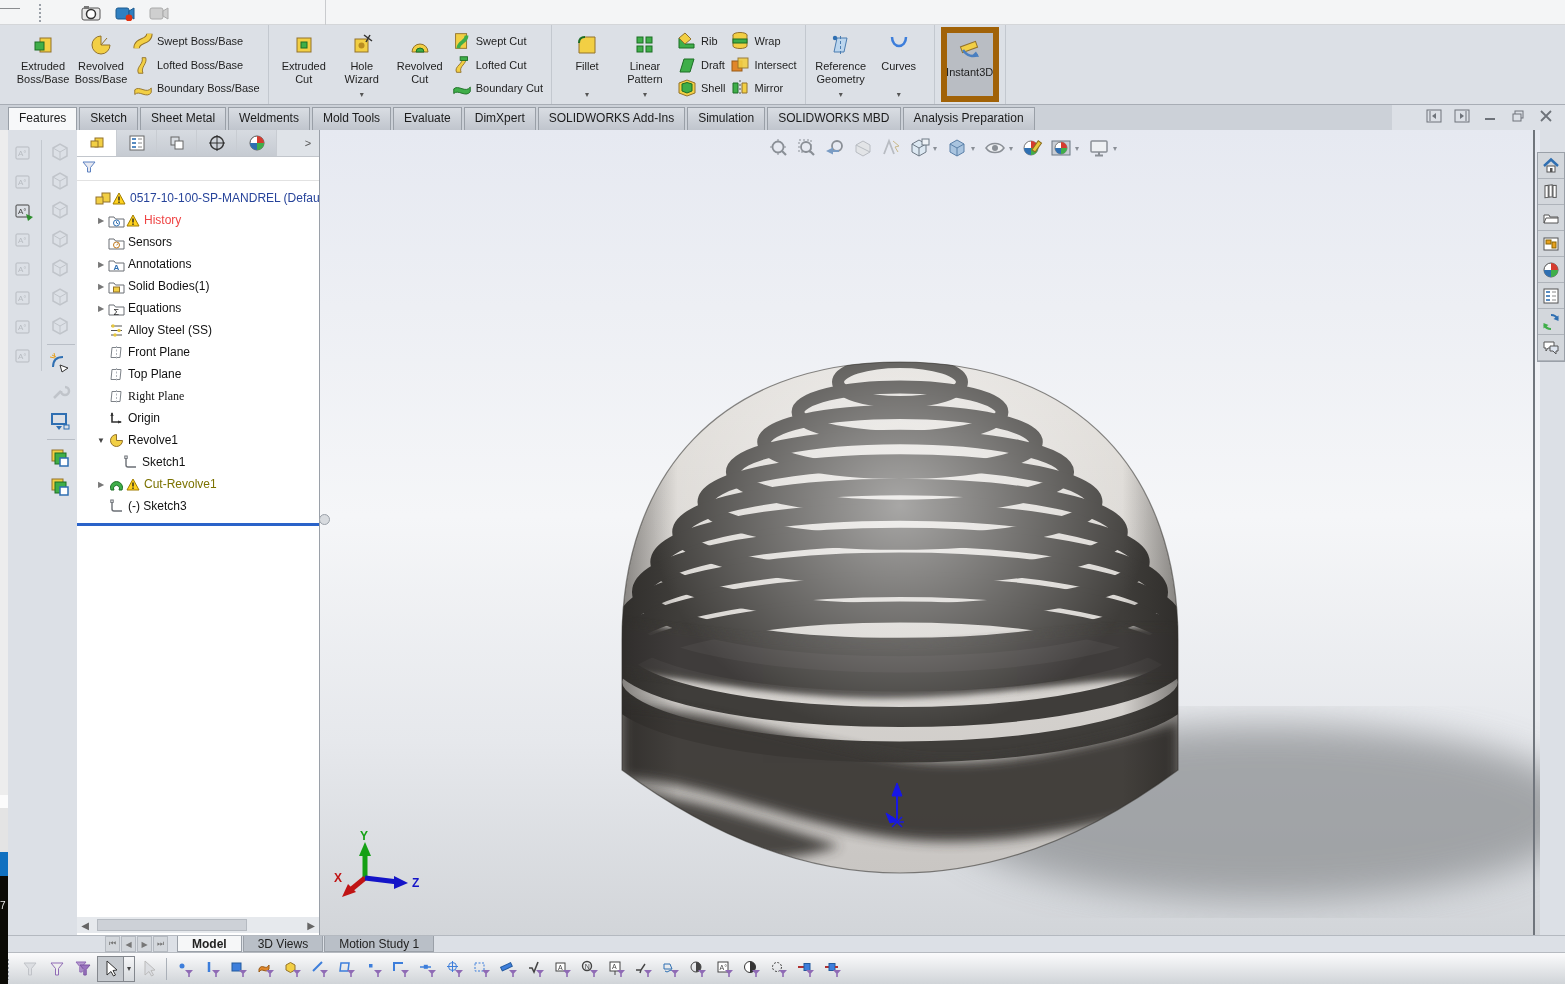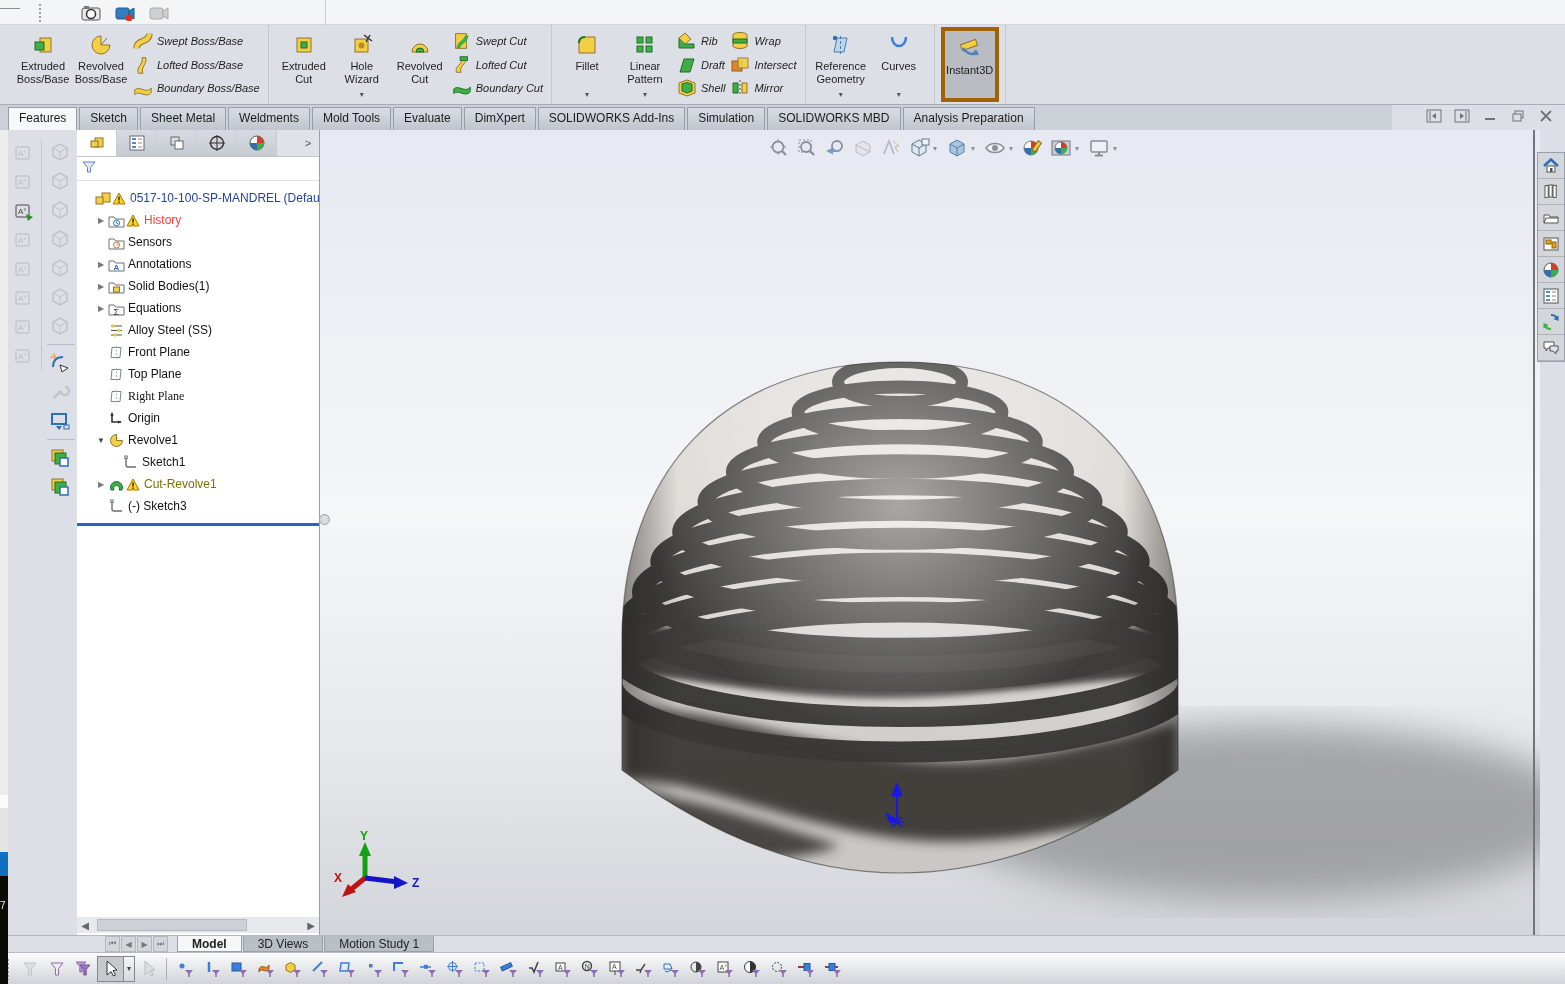--- a/index.html
+++ b/index.html
@@ -17,22 +17,22 @@
   
   #ribbon { left:0; top:25px; width:1565px; height:80px; background:#dce0e6; border-bottom:1px solid #a8adb5; display:flex; align-items:stretch; padding-left:8px; }
   .rib-group { display:flex; align-items:stretch; padding:2px 6px; border-right:1px solid #c3c8cf; }
   .rib-large { width:58px; display:flex; flex-direction:column; align-items:center; padding-top:4px; cursor:default; }
   .rib-large .ic { height:28px; display:flex; align-items:center; justify-content:center; }
   .rib-large .lbl { font-size:11px; color:#1e1e1e; text-align:center; line-height:13px; margin-top:1px; }
   .rib-large .caret { font-size:8px; color:#555; margin-top:auto; margin-bottom:3px; }
   .rib-stack { display:flex; flex-direction:column; justify-content:space-between; padding:3px 2px; }
   .rib-small { display:flex; align-items:center; height:22px; cursor:default; }
   .rib-small .ic { width:22px; display:flex; justify-content:center; }
-  .rib-small .lbl { font-size:11px; color:#1e1e1e; margin-left:3px; white-space:nowrap;font-style:italic; }
-  .rib-pressed { background:#b9bdc3; border:4px solid #a16207; }
+  .rib-small .lbl { font-size:11px; color:#1e1e1e; margin-left:3px; white-space:nowrap; }
+  .rib-pressed { background:#b9bdc3; border:6px solid #a16207; }
 
   
   #tabbar { left:0; top:105px; width:1392px; height:25px; background:#ccd1d8; display:flex; align-items:flex-end; padding-left:8px; }
   .cmd-tab { height:23px; line-height:21px; padding:0 10px; font-size:12px; color:#1b1b1b;
     background:linear-gradient(#d9dde3,#c0c5cd); border:1px solid #999fa7; border-bottom:none; margin-right:2px; cursor:default; }
   .cmd-tab.active { background:#f7f8f9; }
   #win-controls { position:absolute; right:10px; top:107px; display:flex; gap:10px; }
   .wc { width:18px; height:18px; display:flex; align-items:center; justify-content:center; color:#6e737a; font-size:13px; cursor:default; }
 
   

